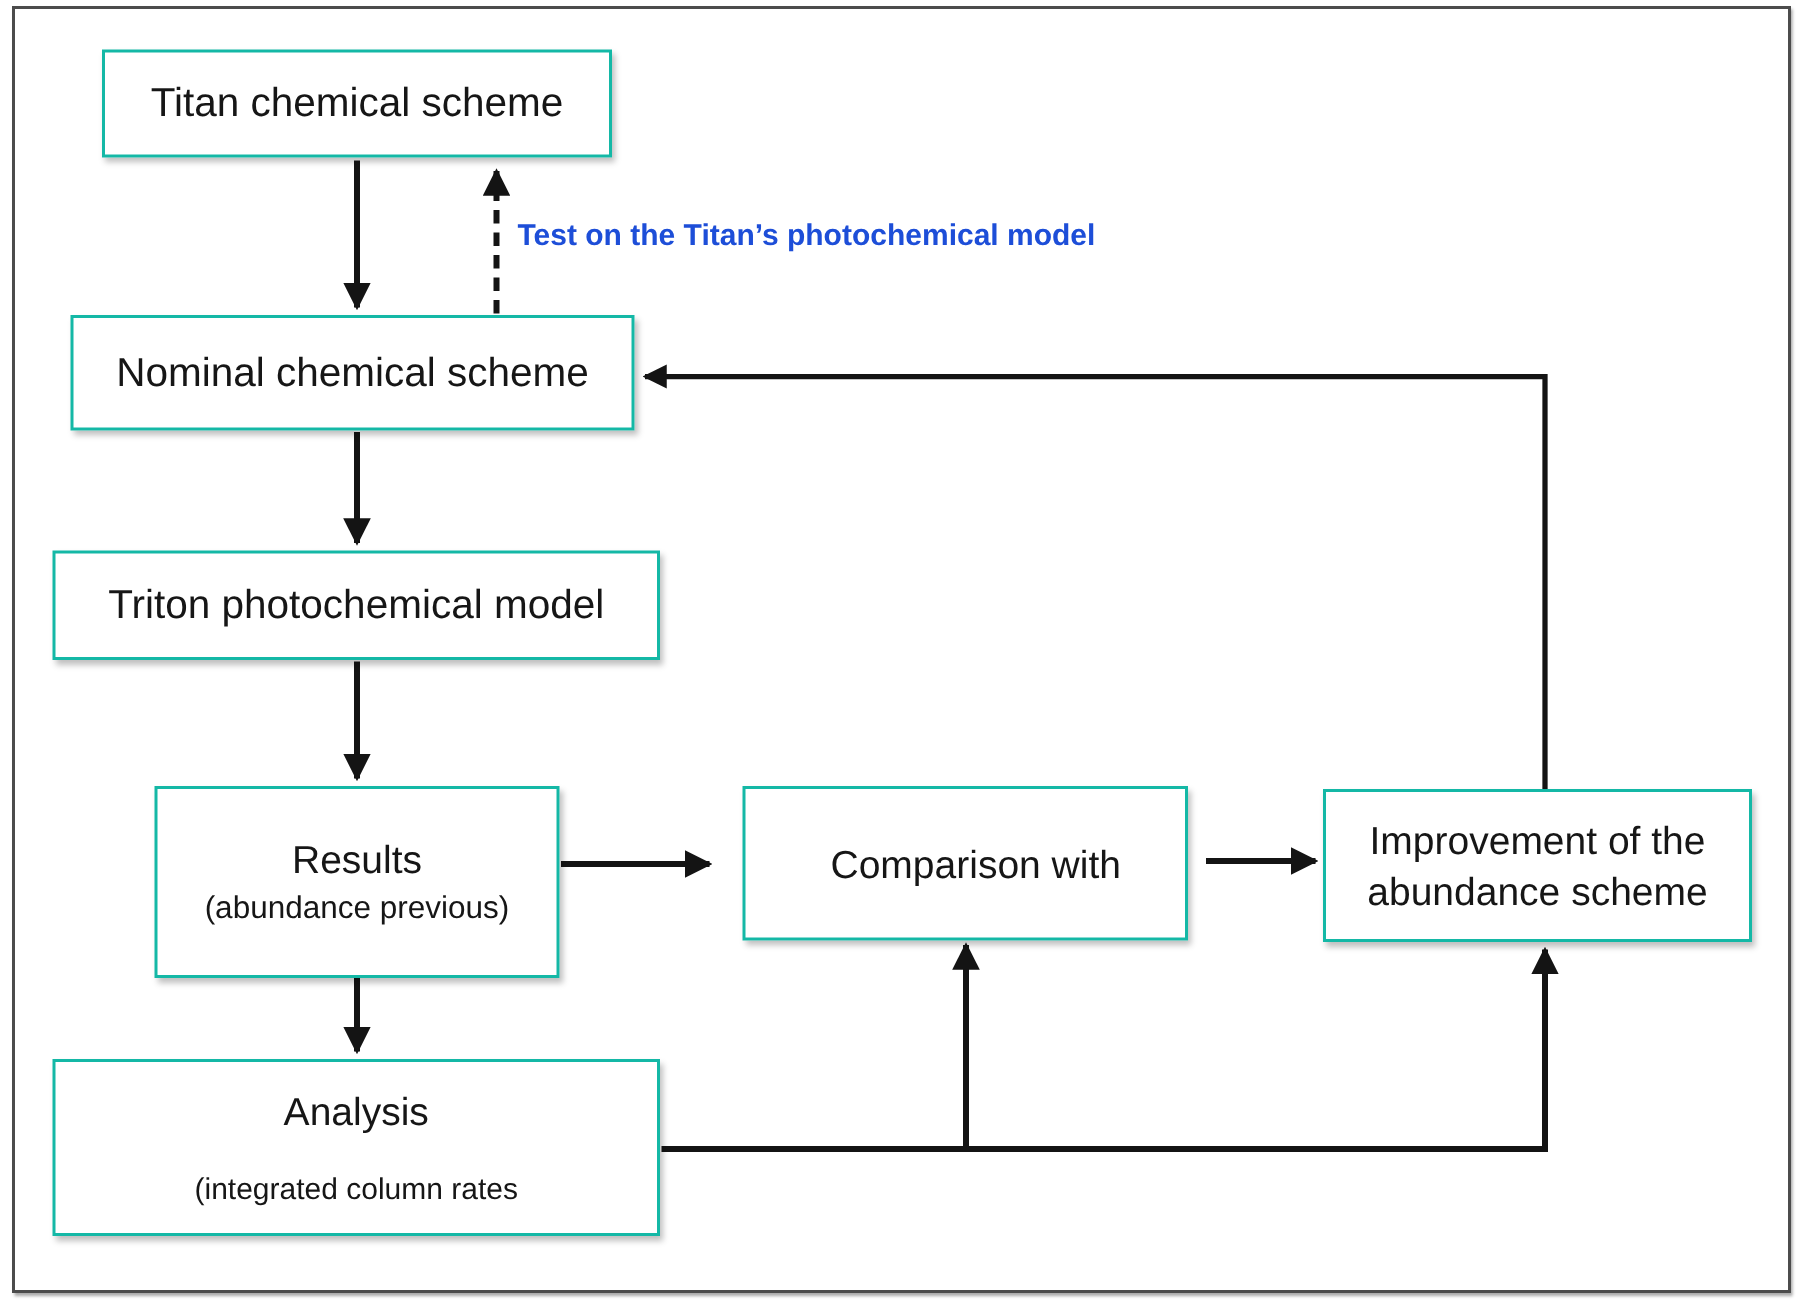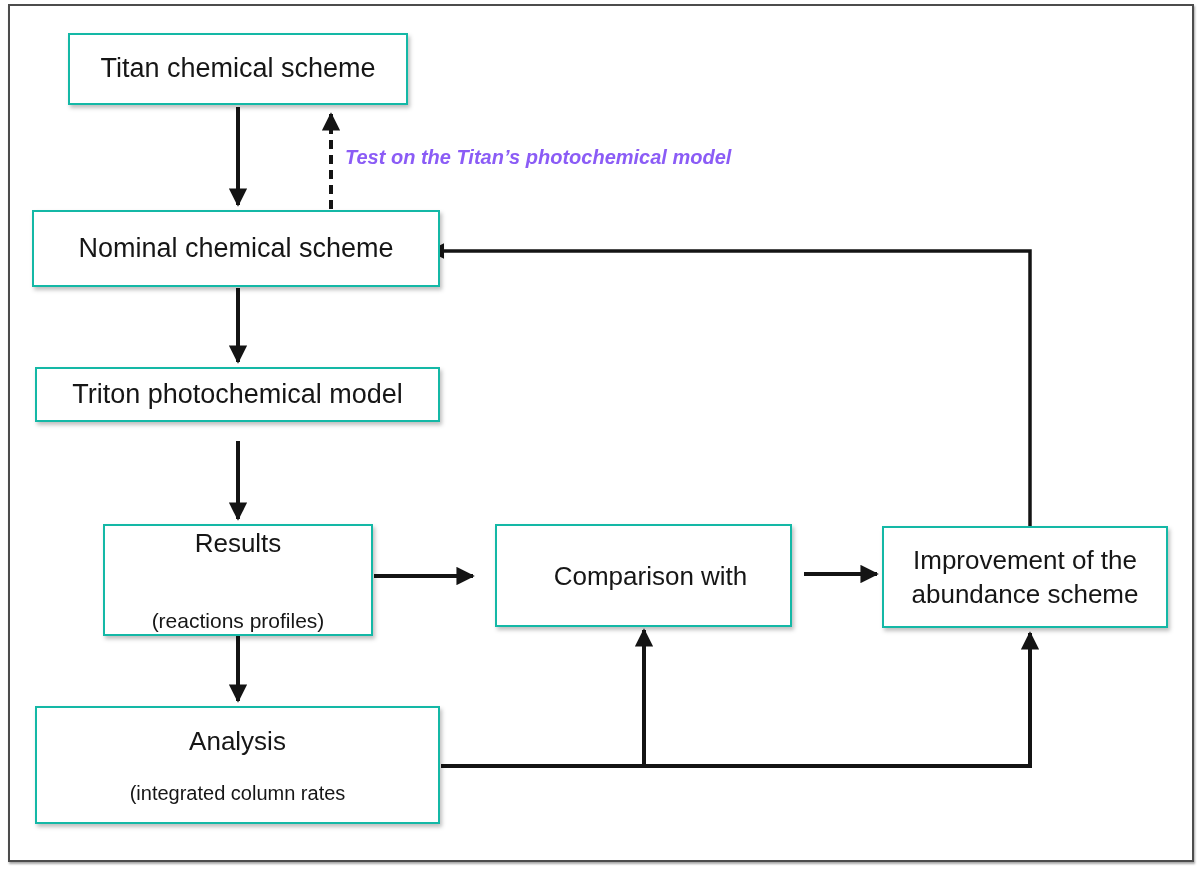--- a/index.html
+++ b/index.html
@@ -18,29 +18,29 @@
     position:absolute;background:#ffffff;border:2px solid #14b8a6;
     box-shadow:2px 3px 4px rgba(0,0,0,0.25);
     display:flex;flex-direction:column;align-items:center;justify-content:center;
     text-align:center;box-sizing:border-box;
   }
   .node .title{font-size:27px;line-height:1.15;}
   .node .title-sm{font-size:26px;line-height:34px;}
   .node .sub{font-size:21px;line-height:1.25;margin-top:3px;}
   .node .sub-sm{font-size:20px;line-height:1.32;margin-top:22px;}
   .n-titan{left:68px;top:33px;width:340px;height:72px;}
-  .n-nominal{left:32px;top:210px;width:408px;height:77px;}
-  .n-triton{left:35px;top:367px;width:405px;height:55px;}
-  .n-results{left:103px;top:524px;width:270px;height:112px;justify-content:space-between;}
+  .n-nominal{left:47px;top:210px;width:376px;height:77px;}
+  .n-triton{left:35px;top:367px;width:405px;height:73px;}
+  .n-results{left:103px;top:524px;width:270px;height:128px;}
   .n-comparison{left:495px;top:524px;width:297px;height:103px;padding-left:14px;}
   .n-improvement{left:882px;top:526px;width:286px;height:102px;}
   .n-analysis{left:35px;top:706px;width:405px;height:118px;align-items:center;}
   .edge-label{
     position:absolute;left:345px;top:146px;width:420px;
-    font-size:20px;font-style:italic;font-weight:600;color:#8b5cf6;
+    font-size:20px;font-weight:600;color:#1d4ed8;
   }
 </style>
 </head>
 <body>
 
 <div class="stage">
 
   <div class="frame"></div>
 
   <svg class="svg-layer" viewBox="0 0 1200 870" xmlns="http://www.w3.org/2000/svg">
@@ -78,21 +78,21 @@
   <div class="node n-nominal">
     <div class="title">Nominal chemical scheme</div>
   </div>
 
   <div class="node n-triton">
     <div class="title">Triton photochemical model</div>
   </div>
 
   <div class="node n-results">
     <div class="title-sm">Results</div>
-    <div class="sub">(reactions profiles)</div>
+    <div class="sub">(abundance previous)</div>
   </div>
 
   <div class="node n-comparison">
     <div class="title-sm">Comparison with</div>
   </div>
 
   <div class="node n-improvement">
     <div class="title-sm">Improvement of the</div>
     <div class="title-sm">abundance scheme</div>
   </div>

